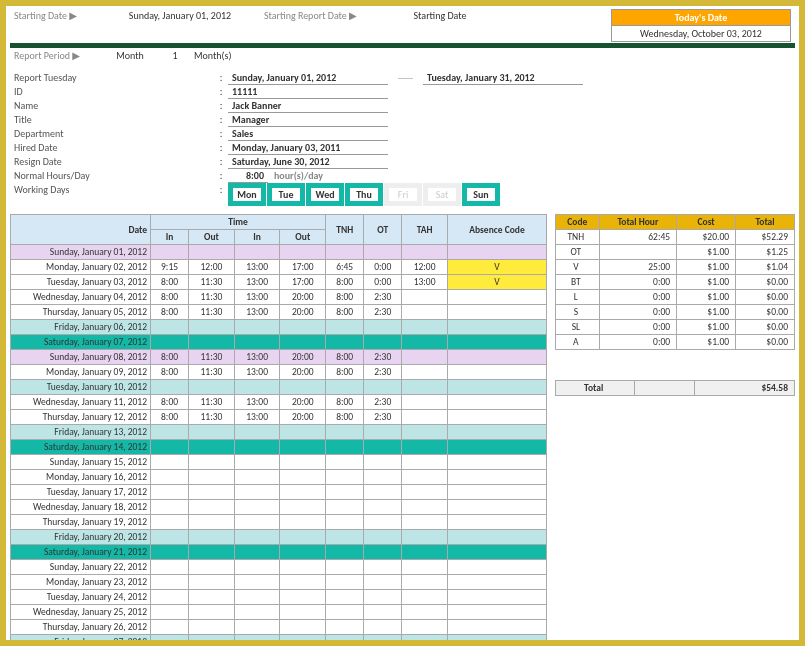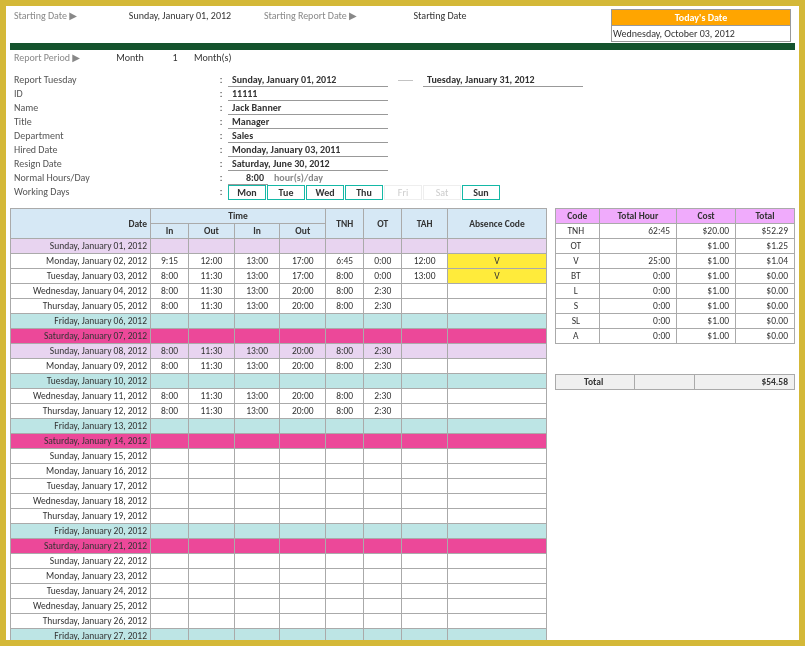--- a/index.html
+++ b/index.html
@@ -1,45 +1,45 @@
 <!DOCTYPE html>
 <html><head>
 <meta charset="utf-8">
 <style>
 * { box-sizing: border-box; margin: 0; padding: 0; }
 body { font-family: Calibri, Arial, sans-serif; font-size: 10px; background: #fff; border: 6px solid #d4b838; width: 805px; height: 646px; color: #333; }
 .container { padding: 2px 4px; }
-.top-row { display: flex; border-bottom: 7px solid #14532d; }
+.top-row { display: flex; border-bottom: 5px solid #14532d; }
 .top-row > div { padding: 1px 4px; }
 .top-label { color: #888; width: 90px; }
 .top-val { text-align: center; width: 160px; }
 .today-box { margin-left: auto; }
 .today-header { background: #ffa500; color: #fff; text-align: center; font-weight: bold; padding: 1px 8px; border: 1px solid #999; width: 180px; }
-.today-val { text-align: left; border: 1px solid #999; border-top: none; padding: 1px; }
+.today-val { text-align: center; border: 1px solid #999; border-top: none; padding: 1px; }
 .info-section { margin-top: 8px; }
 .info-row { display: flex; padding: 0 4px; }
 .info-label { width: 200px; color: #555; }
 .info-colon { width: 14px; text-align: center; }
 .info-val { border-bottom: 1px solid #999; min-width: 160px; font-weight: bold; padding: 0 4px; }
 .days-row { display: flex; }
-.day-cell { border: 1px solid #14b8a6; width: 38px; text-align: center; margin-right: 1px; font-weight: bold; }
+.day-cell { border: 5px solid #14b8a6; width: 38px; text-align: center; margin-right: 1px; font-weight: bold; }
 .day-disabled { color: #ccc; font-weight: normal; border-color: #eee; }
 .main-area { display: flex; margin-top: 8px; gap: 8px; }
 .timesheet { flex: 1; }
 table { border-collapse: collapse; width: 100%; }
 th, td { border: 1px solid #aaa; padding: 1px 3px; font-size: 9.5px; text-align: center; }
 th { background: #d6e8f5; font-weight: bold; }
 .date-col { text-align: right; width: 140px; padding-left: 6px; }
 .row-sun { background: #e8d4f0; }
 .row-fri { background: #bde5e5; }
-.row-sat { background: #ec4899; }
+.row-sat { background: #14b8a6; }
 .row-tue-h { background: #bde5e5; }
 .abs-V { background: #ffeb3b; }
 .summary-table { width: 240px; }
-.summary-table th { background: #f0abfc; margin-left: 8px; }
+.summary-table th { background: #eab308; margin-left: 8px; }
 .summary-table td { text-align: right; padding-right: 6px; }
 .summary-table td:first-child { text-align: center; }
 .total-row td { font-weight: bold; background: #f0f0f0; }
 .hours-suffix { color: #888; font-weight: bold; text-align: center; }
 </style>
 </head>
 <body>
 
 <div class="container">
 

